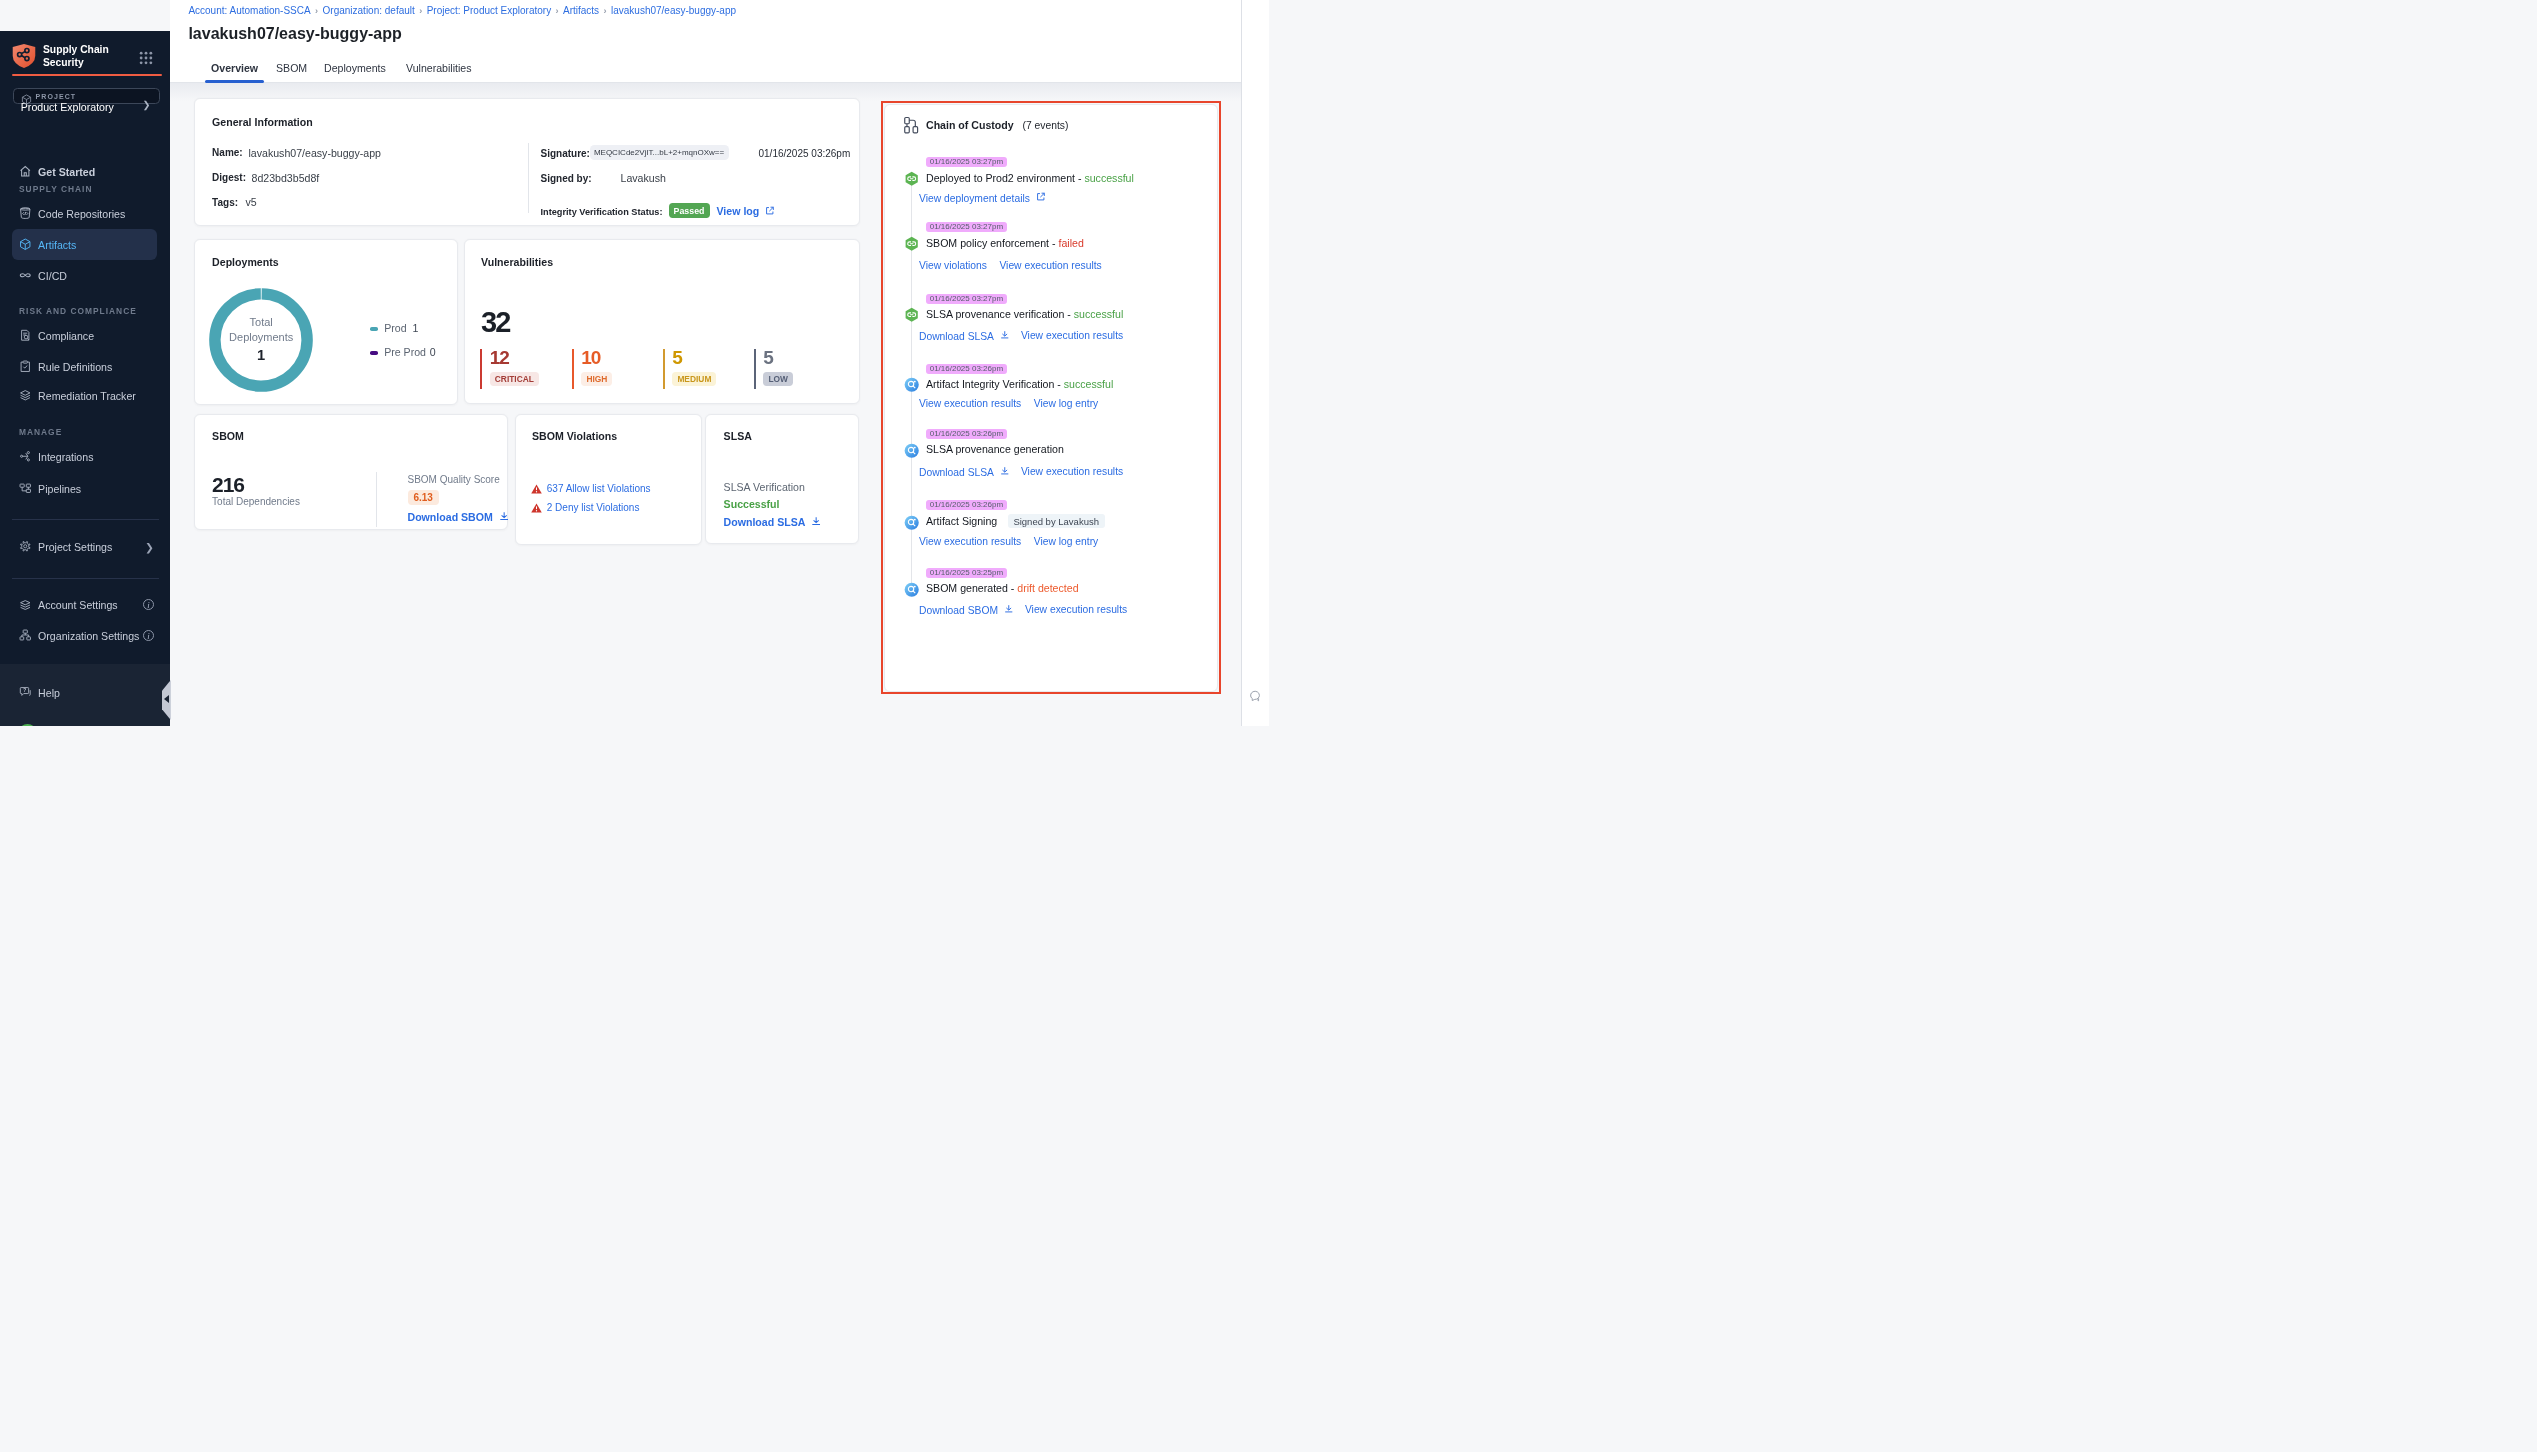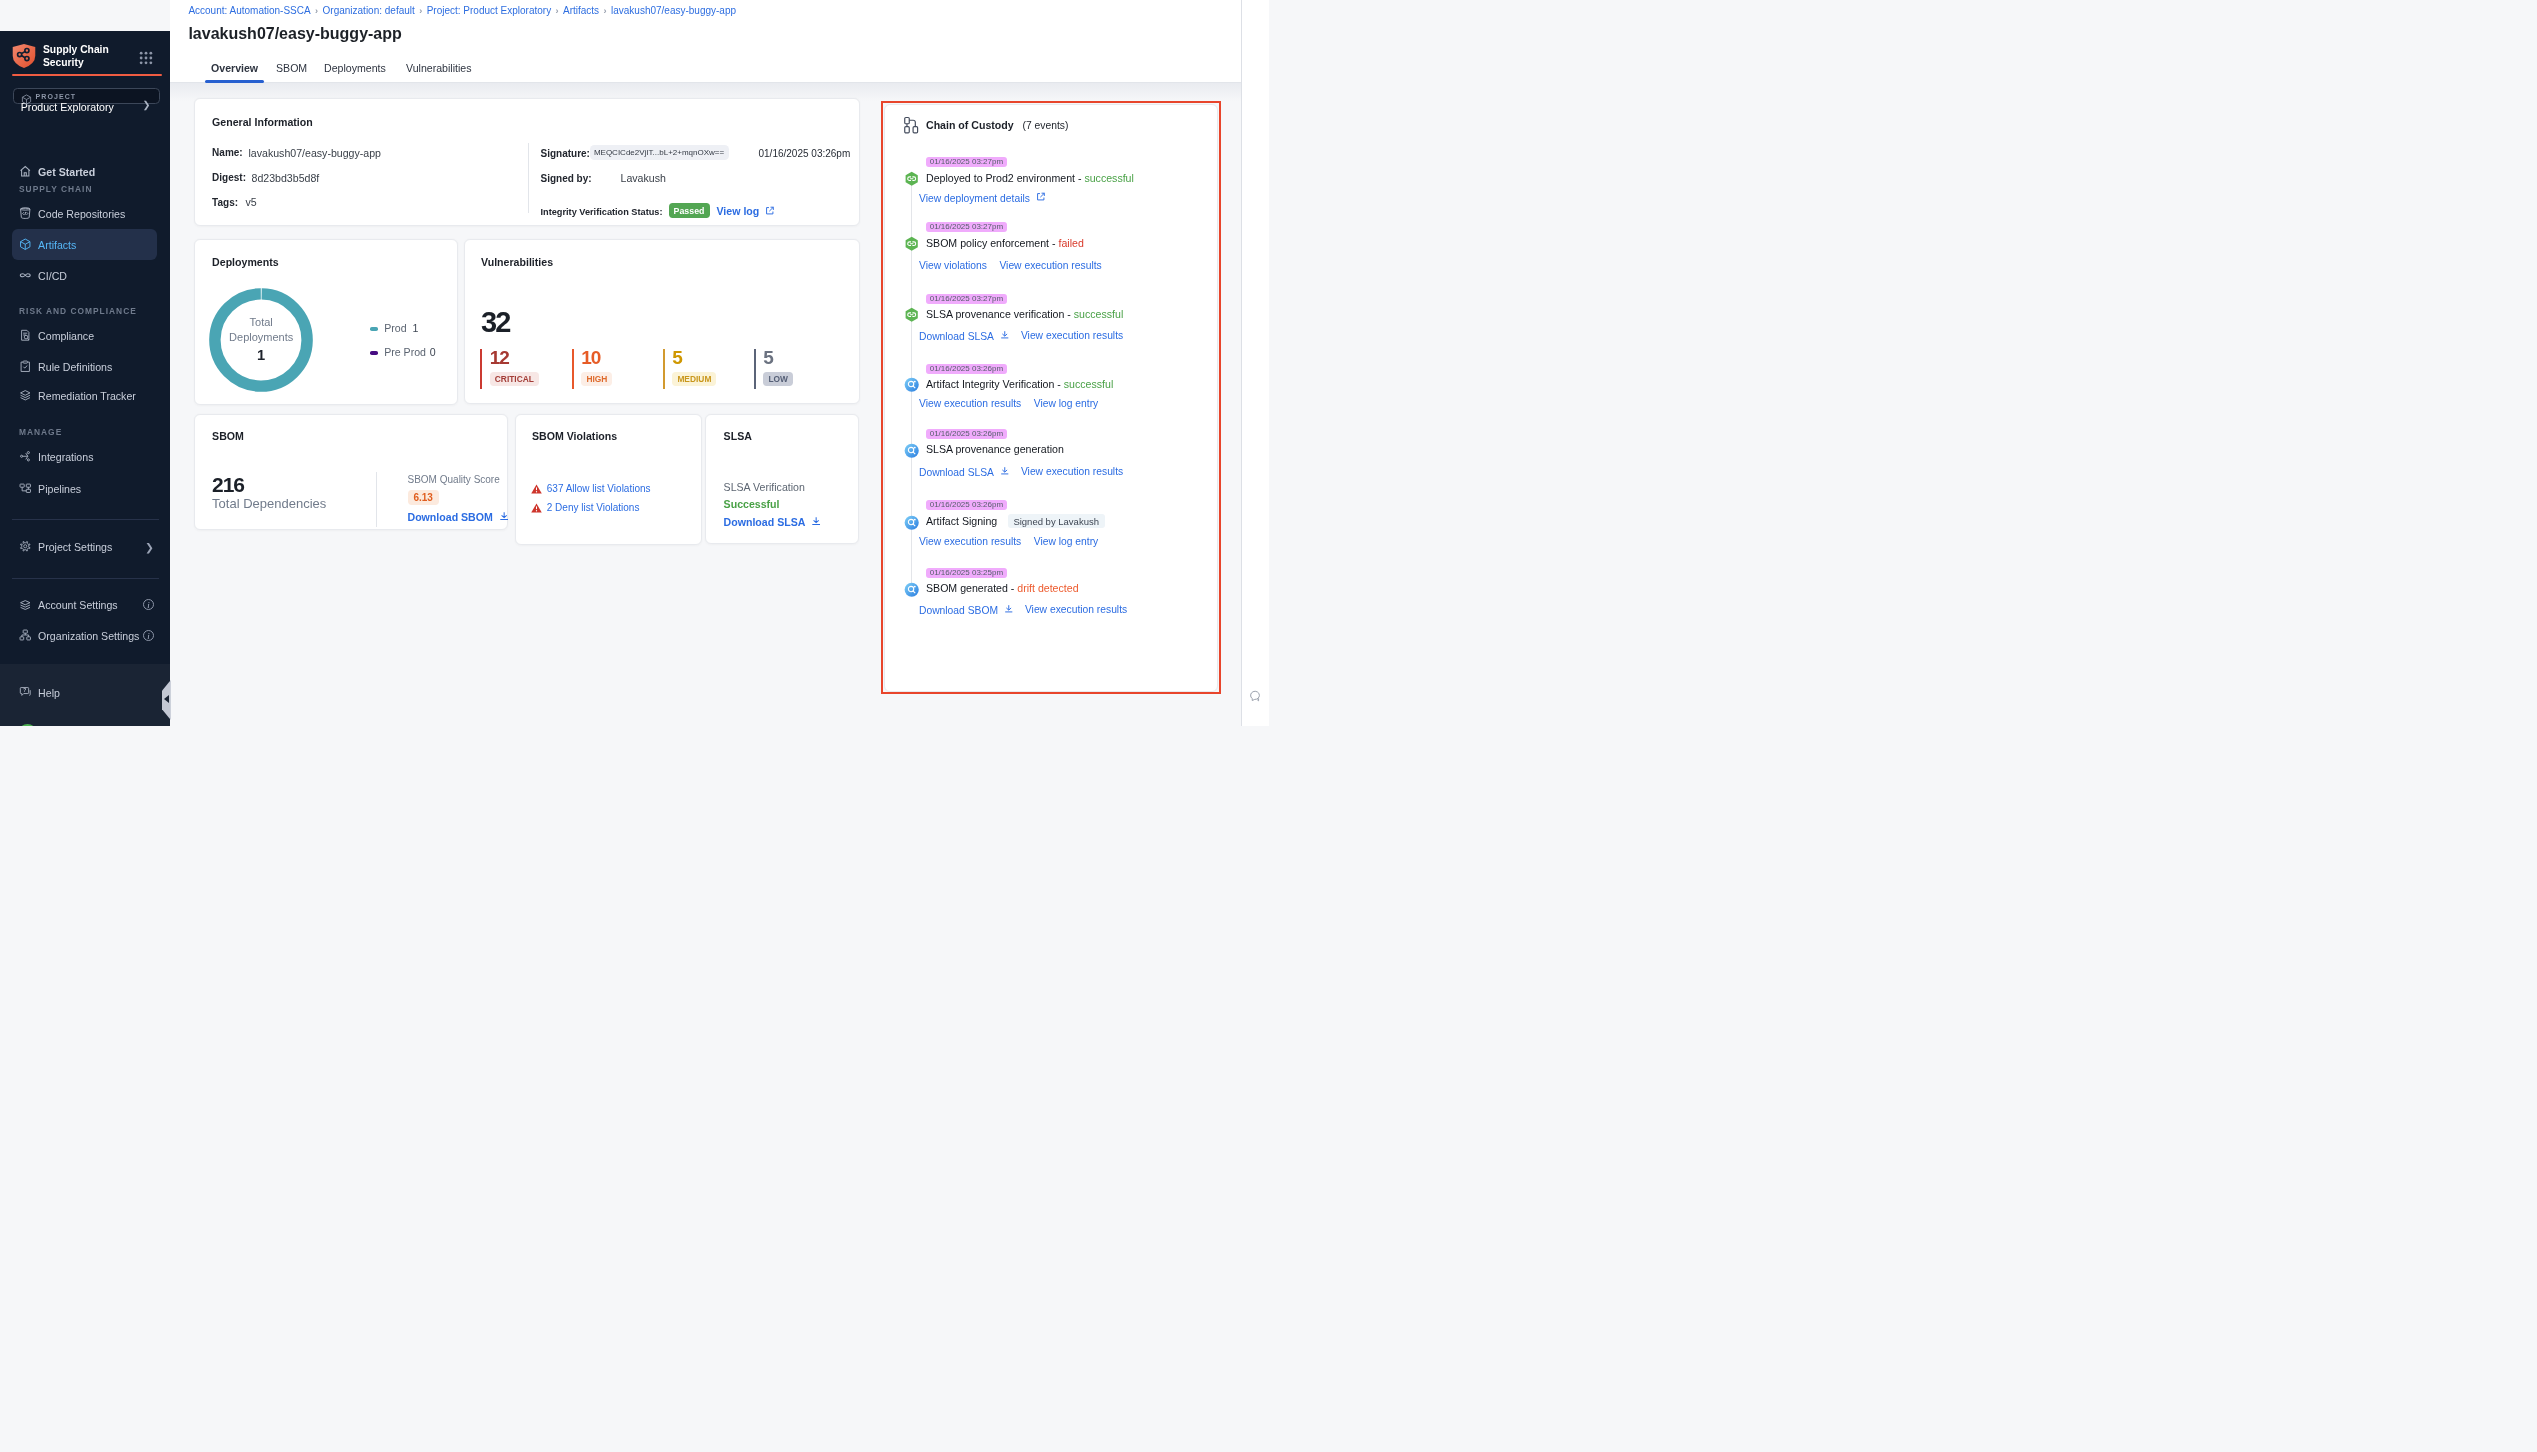--- a/index.html
+++ b/index.html
@@ -154,21 +154,21 @@
     </div>
     <div class="stat" style="left:289px; border-color:#5b6478;">
       <div class="num" style="color:#6b7280;">5</div>
       <span class="pill" style="background:#c9cdd8; color:#555f76;">LOW</span>
     </div>
   </div>
 
   <div class="card" id="sbom">
     <div class="card-title" style="position:absolute; left:17.6px; top:15.4px;">SBOM</div>
     <div style="position:absolute; left:17.6px; top:58px; font-size:21px; letter-spacing:-1.1px; font-weight:bold; color:#1b2028;">216</div>
-    <div style="position:absolute; left:17.6px; top:81px; font-size:13px; color:#717b8b;">Total Dependencies</div>
+    <div style="position:absolute; left:17.6px; top:81px; font-size:10px; color:#717b8b;">Total Dependencies</div>
     <div style="position:absolute; left:181px; top:57px; width:0.7px; height:55px; background:#e2e5ea;"></div>
     <div style="position:absolute; left:213px; top:59px; font-size:10px; color:#717b8b;">SBOM Quality Score</div>
     <div style="position:absolute; left:213px; top:75px; background:#fceade; color:#e05e1f; font-weight:bold; font-size:10px; border-radius:3.7px; padding:2.2px 5.9px;">6.13</div>
     <div style="position:absolute; left:213px; top:96px; font-size:10.6px;"><a class="bluelink" href="#">Download SBOM</a>&nbsp; <svg width="10.3" height="10.3" viewBox="0 0 24 24" fill="none" stroke="#2b6ce2" stroke-width="2.4">
           <path d="M12 3 L12 15 M6 10 L12 15.5 L18 10 M3 20 L21 20"></path>
         </svg></div>
   </div>
 
   <div class="card" id="sbomv">
     <div class="card-title" style="position:absolute; left:16px; top:15.4px;">SBOM Violations</div>

